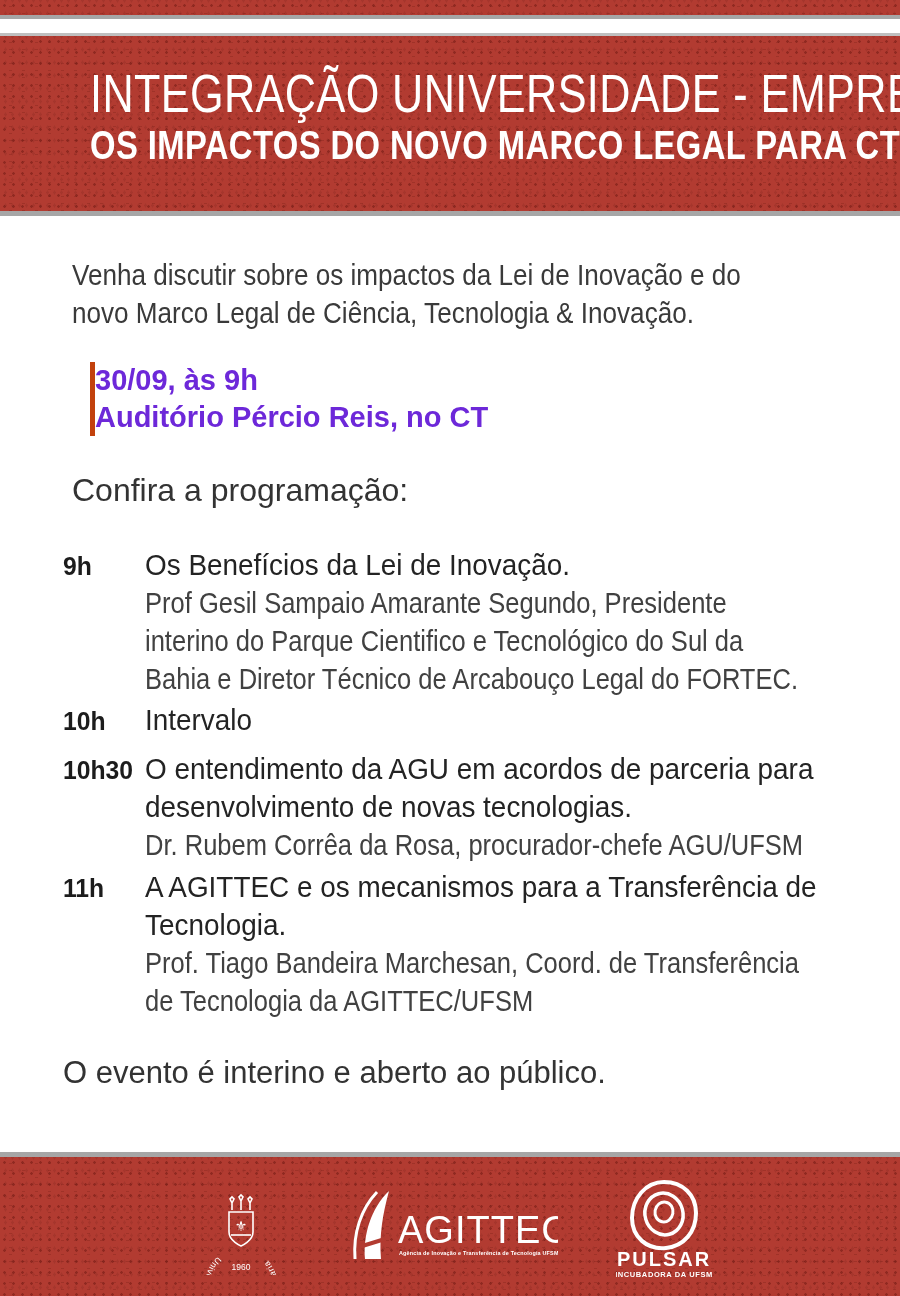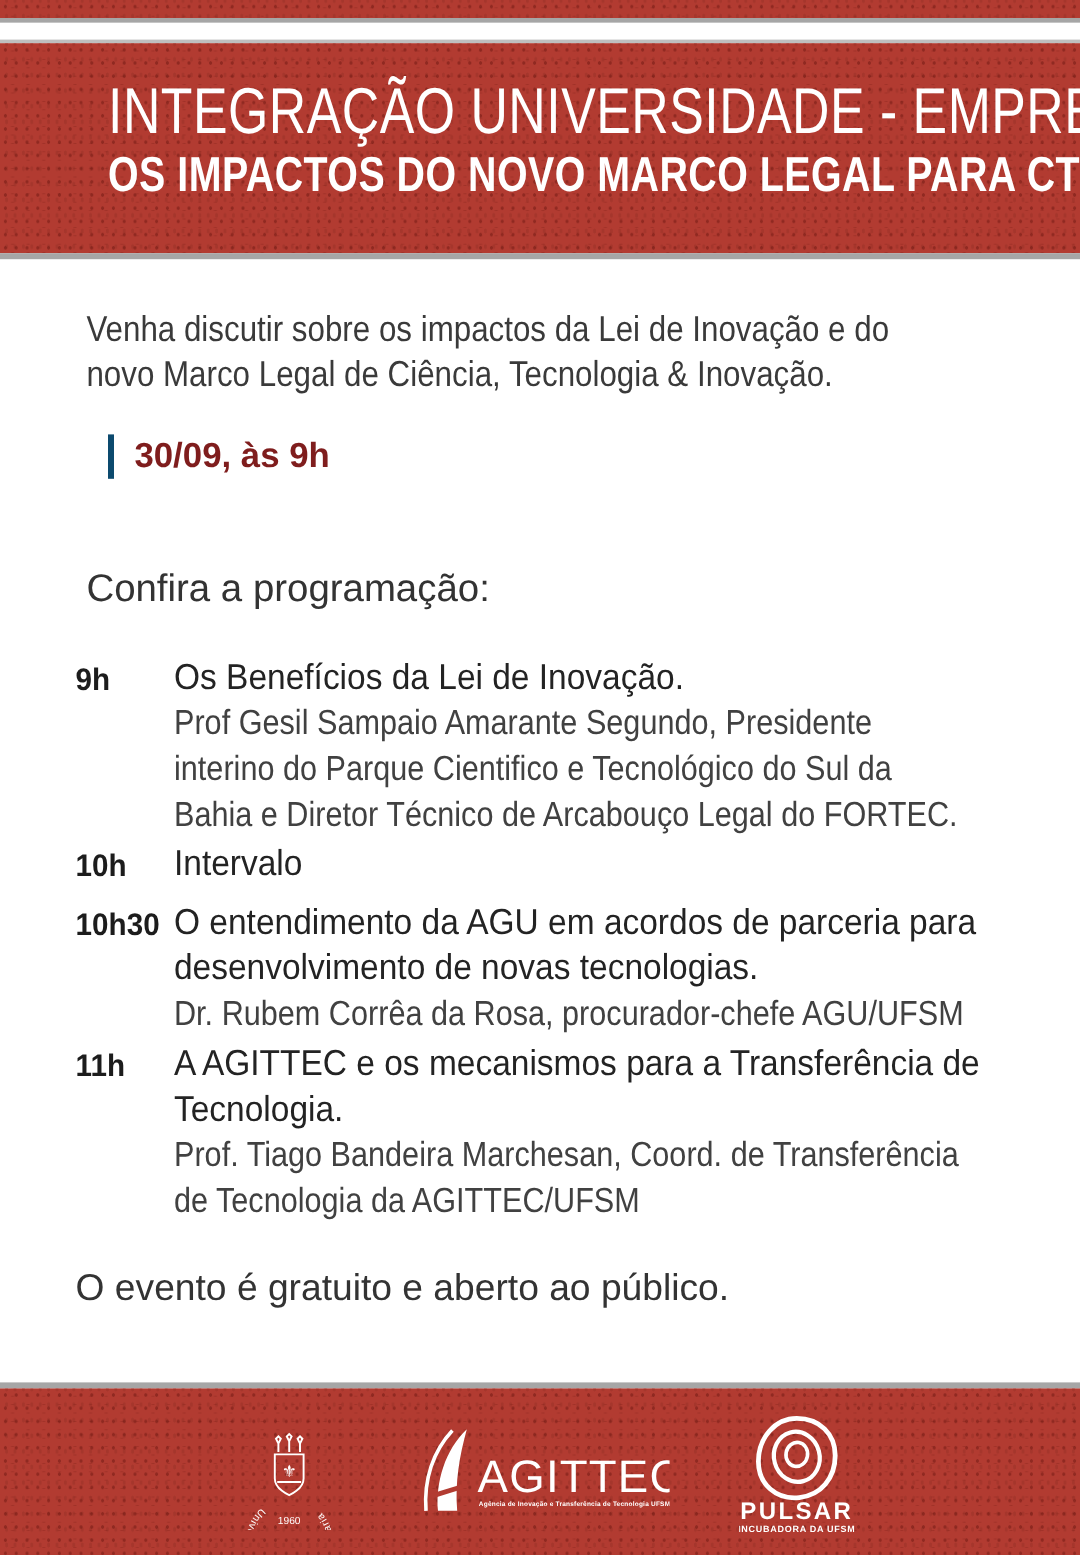--- a/index.html
+++ b/index.html
@@ -31,22 +31,22 @@
           font-size:54px;line-height:1.15;font-weight:400;white-space:nowrap;
           transform:scaleX(.80);transform-origin:center top;letter-spacing:.5px;}
   .title2{position:absolute;left:0;top:122px;width:900px;text-align:center;color:#ffffff;
           font-size:41px;line-height:1.15;font-weight:700;white-space:nowrap;
           transform:scaleX(.80);transform-origin:center top;letter-spacing:.5px;}
 
   
   .cond{transform:scaleX(.87);transform-origin:left top;}
   .pre{white-space:pre-line;}
   .intro{position:absolute;left:72px;top:256px;font-size:30px;line-height:38px;color:#3a3a3a;}
-  .event-box{position:absolute;left:90px;top:362px;border-left:5px solid #0c4a6e;padding-left:17px;
-             font-size:29px;line-height:37px;font-weight:700;color:#7f1d1d;}
+  .event-box{position:absolute;left:90px;top:362px;border-left:5px solid #c2410c;
+             font-size:29px;line-height:37px;font-weight:700;color:#6d28d9;}
   .program-heading{position:absolute;left:72px;top:472px;font-size:32px;color:#333333;}
 
   .sched-time{position:absolute;left:63px;font-size:26px;font-weight:700;color:#1c1c1c;
               transform:scaleX(.95);transform-origin:left top;padding-top:5px;}
   .sched-content{position:absolute;left:145px;width:760px;}
   .sched-title{font-size:30px;line-height:38px;color:#232323;transform:scaleX(.93);transform-origin:left top;}
   .sched-details{font-size:29px;line-height:38px;color:#414141;transform:scaleX(.88);transform-origin:left top;}
   .footer-note{position:absolute;left:63px;top:1055px;font-size:31px;color:#333333;}
 
   
@@ -66,20 +66,21 @@
   <div class="band header-block red-tex"></div>
   <div class="title1">INTEGRAÇÃO UNIVERSIDADE - EMPRESA:</div>
   <div class="title2">OS IMPACTOS DO NOVO MARCO LEGAL PARA CT&amp;I</div>
   <div class="band band-gray3"></div>
 
   <div class="intro cond pre">Venha discutir sobre os impactos da Lei de Inovação e do
 novo Marco Legal de Ciência, Tecnologia &amp; Inovação.</div>
 
   <div class="event-box">
     <div>30/09, às 9h</div>
+    <div>Auditório Pércio Reis, no CT</div>
   </div>
 
   <div class="program-heading">Confira a programação:</div>
 
   <div class="sched-time" style="top:546px">9h</div>
   <div class="sched-content" style="top:546px">
     <div class="sched-title pre">Os Benefícios da Lei de Inovação.</div>
     <div class="sched-details pre">Prof Gesil Sampaio Amarante Segundo, Presidente
 interino do Parque Cientifico e Tecnológico do Sul da
 Bahia e Diretor Técnico de Arcabouço Legal do FORTEC.</div>
@@ -98,21 +99,21 @@
   </div>
 
   <div class="sched-time" style="top:868px">11h</div>
   <div class="sched-content" style="top:868px">
     <div class="sched-title pre">A AGITTEC e os mecanismos para a Transferência de
 Tecnologia.</div>
     <div class="sched-details pre">Prof. Tiago Bandeira Marchesan, Coord. de Transferência
 de Tecnologia da AGITTEC/UFSM</div>
   </div>
 
-  <div class="footer-note">O evento é gratuito e aberto ao público.</div>
+  <div class="footer-note">O evento é interino e aberto ao público.</div>
 
   <div class="band band-gray4"></div>
   <div class="band footer-block red-tex">
 
     <svg class="logo" width="88" height="96" viewBox="0 0 88 96">
       <defs>
         <path id="sealArc" d="M 22.4,76.5 A 36,36 0 1,0 65.6,76.5" fill="none"></path>
       </defs>
       <text font-size="8.6" letter-spacing="0.8" fill="#ffffff">
         <textPath href="#sealArc" startOffset="2">Universidade Federal de Santa Maria</textPath>

